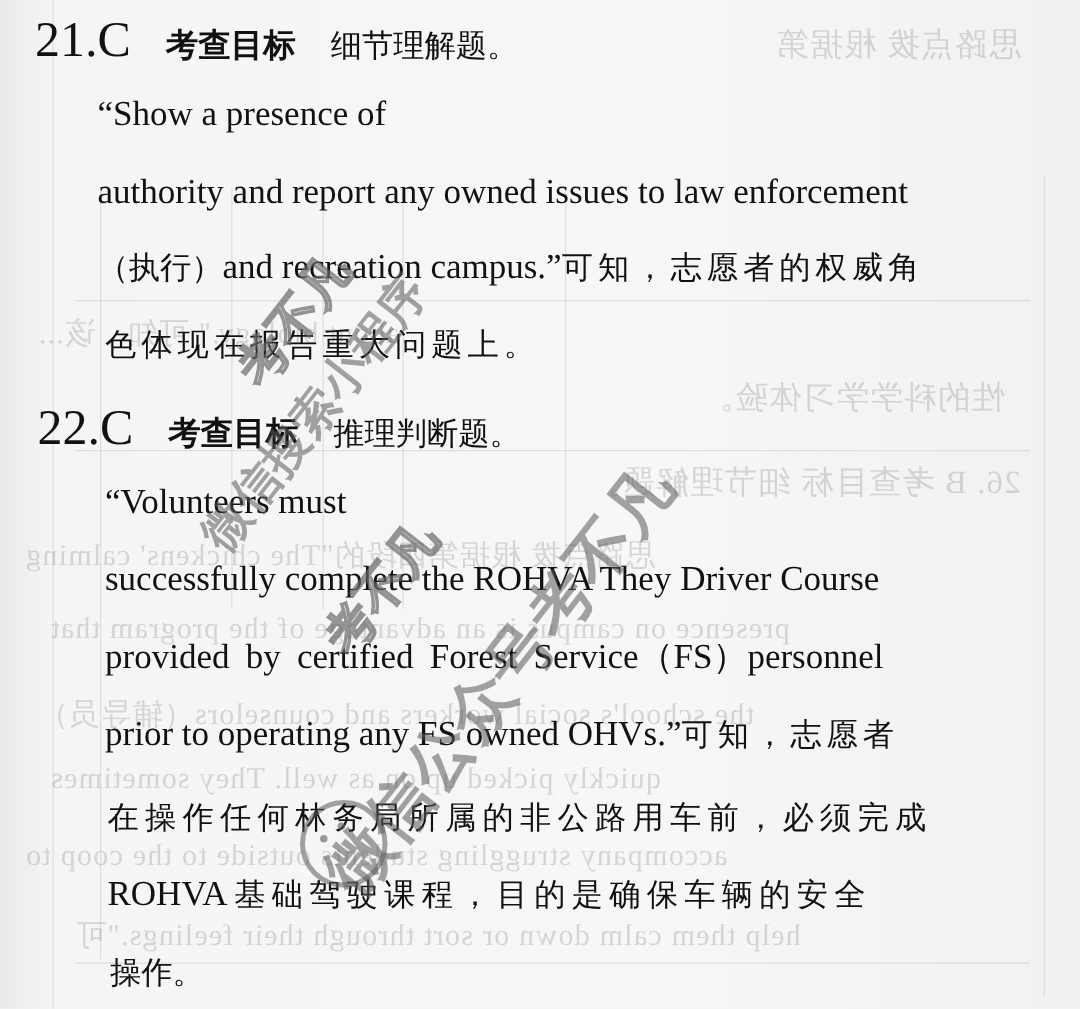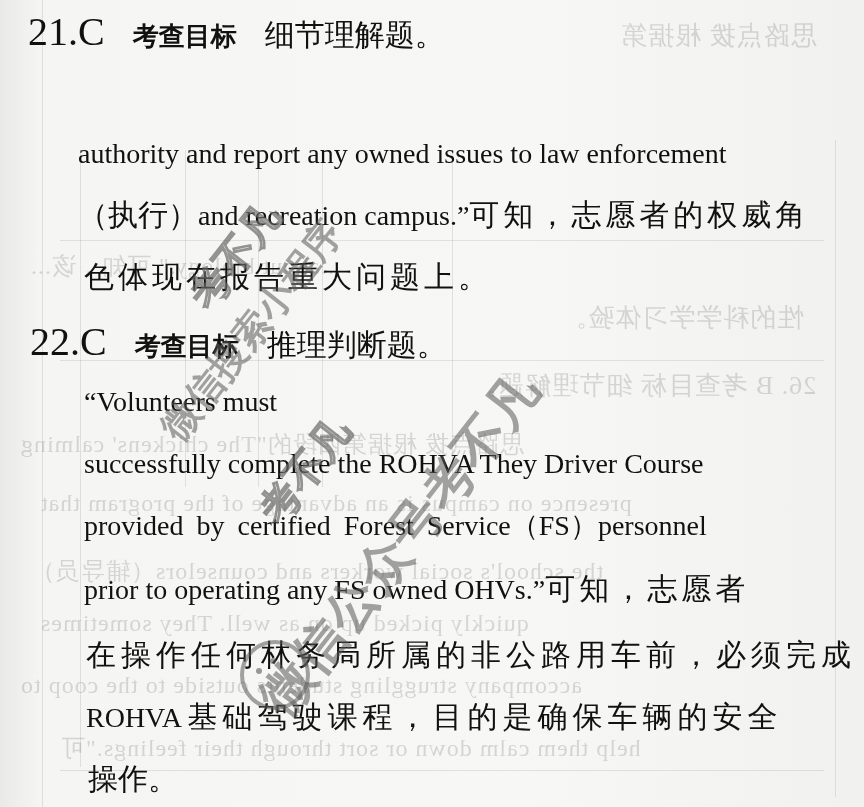--- a/index.html
+++ b/index.html
@@ -60,21 +60,21 @@
   .line {
     position: absolute;
     white-space: nowrap;
     font-family: "Liberation Serif", "DejaVu Serif", serif;
     font-size: 28px;
     line-height: 1;
     color: #111;
   }
   .line .cjk {
     font-family: "DejaVu Sans", sans-serif;
-    font-size: 30px;
+    font-size: 25px;
   }
   .line .cjk-bold {
     font-family: "DejaVu Sans", sans-serif;
     font-weight: bold;
     font-size: 26px;
   }
   .line .b {
     font-weight: bold;
   }
   .qnum {
@@ -148,20 +148,21 @@
   <div class="bleed-text" style="left:20px;top:672px;font-size:24px;">accompany struggling students outside to the coop to</div>
   <div class="bleed-text" style="left:60px;top:732px;font-size:24px;">help them calm down or sort through their feelings."可</div>
 
   <div class="content">
 
     <div class="line" style="left:28px;top:12px;">
       <span class="qnum">21.</span><span class="qnum">C</span><span class="gap-m"></span><span class="cjk-bold">考查目标</span><span class="gap-m"></span><span class="cjk">细节理解题。</span>
     </div>
 
     <div class="line justify" style="left:78px;top:78px;width:726px;">
+        <span>“Show a presence of</span>
     </div>
 
     <div class="line" style="left:78px;top:140px;width:726px;">
       <span>authority and report any owned issues to law enforcement</span>
     </div>
 
     <div class="line" style="left:78px;top:200px;width:726px;">
       <span class="cjk">（执行）</span><span>and recreation campus.</span><span>”</span><span class="cjk" style="letter-spacing:4px;text-align:center;">可知，志愿者的权威角</span>
     </div>
 

